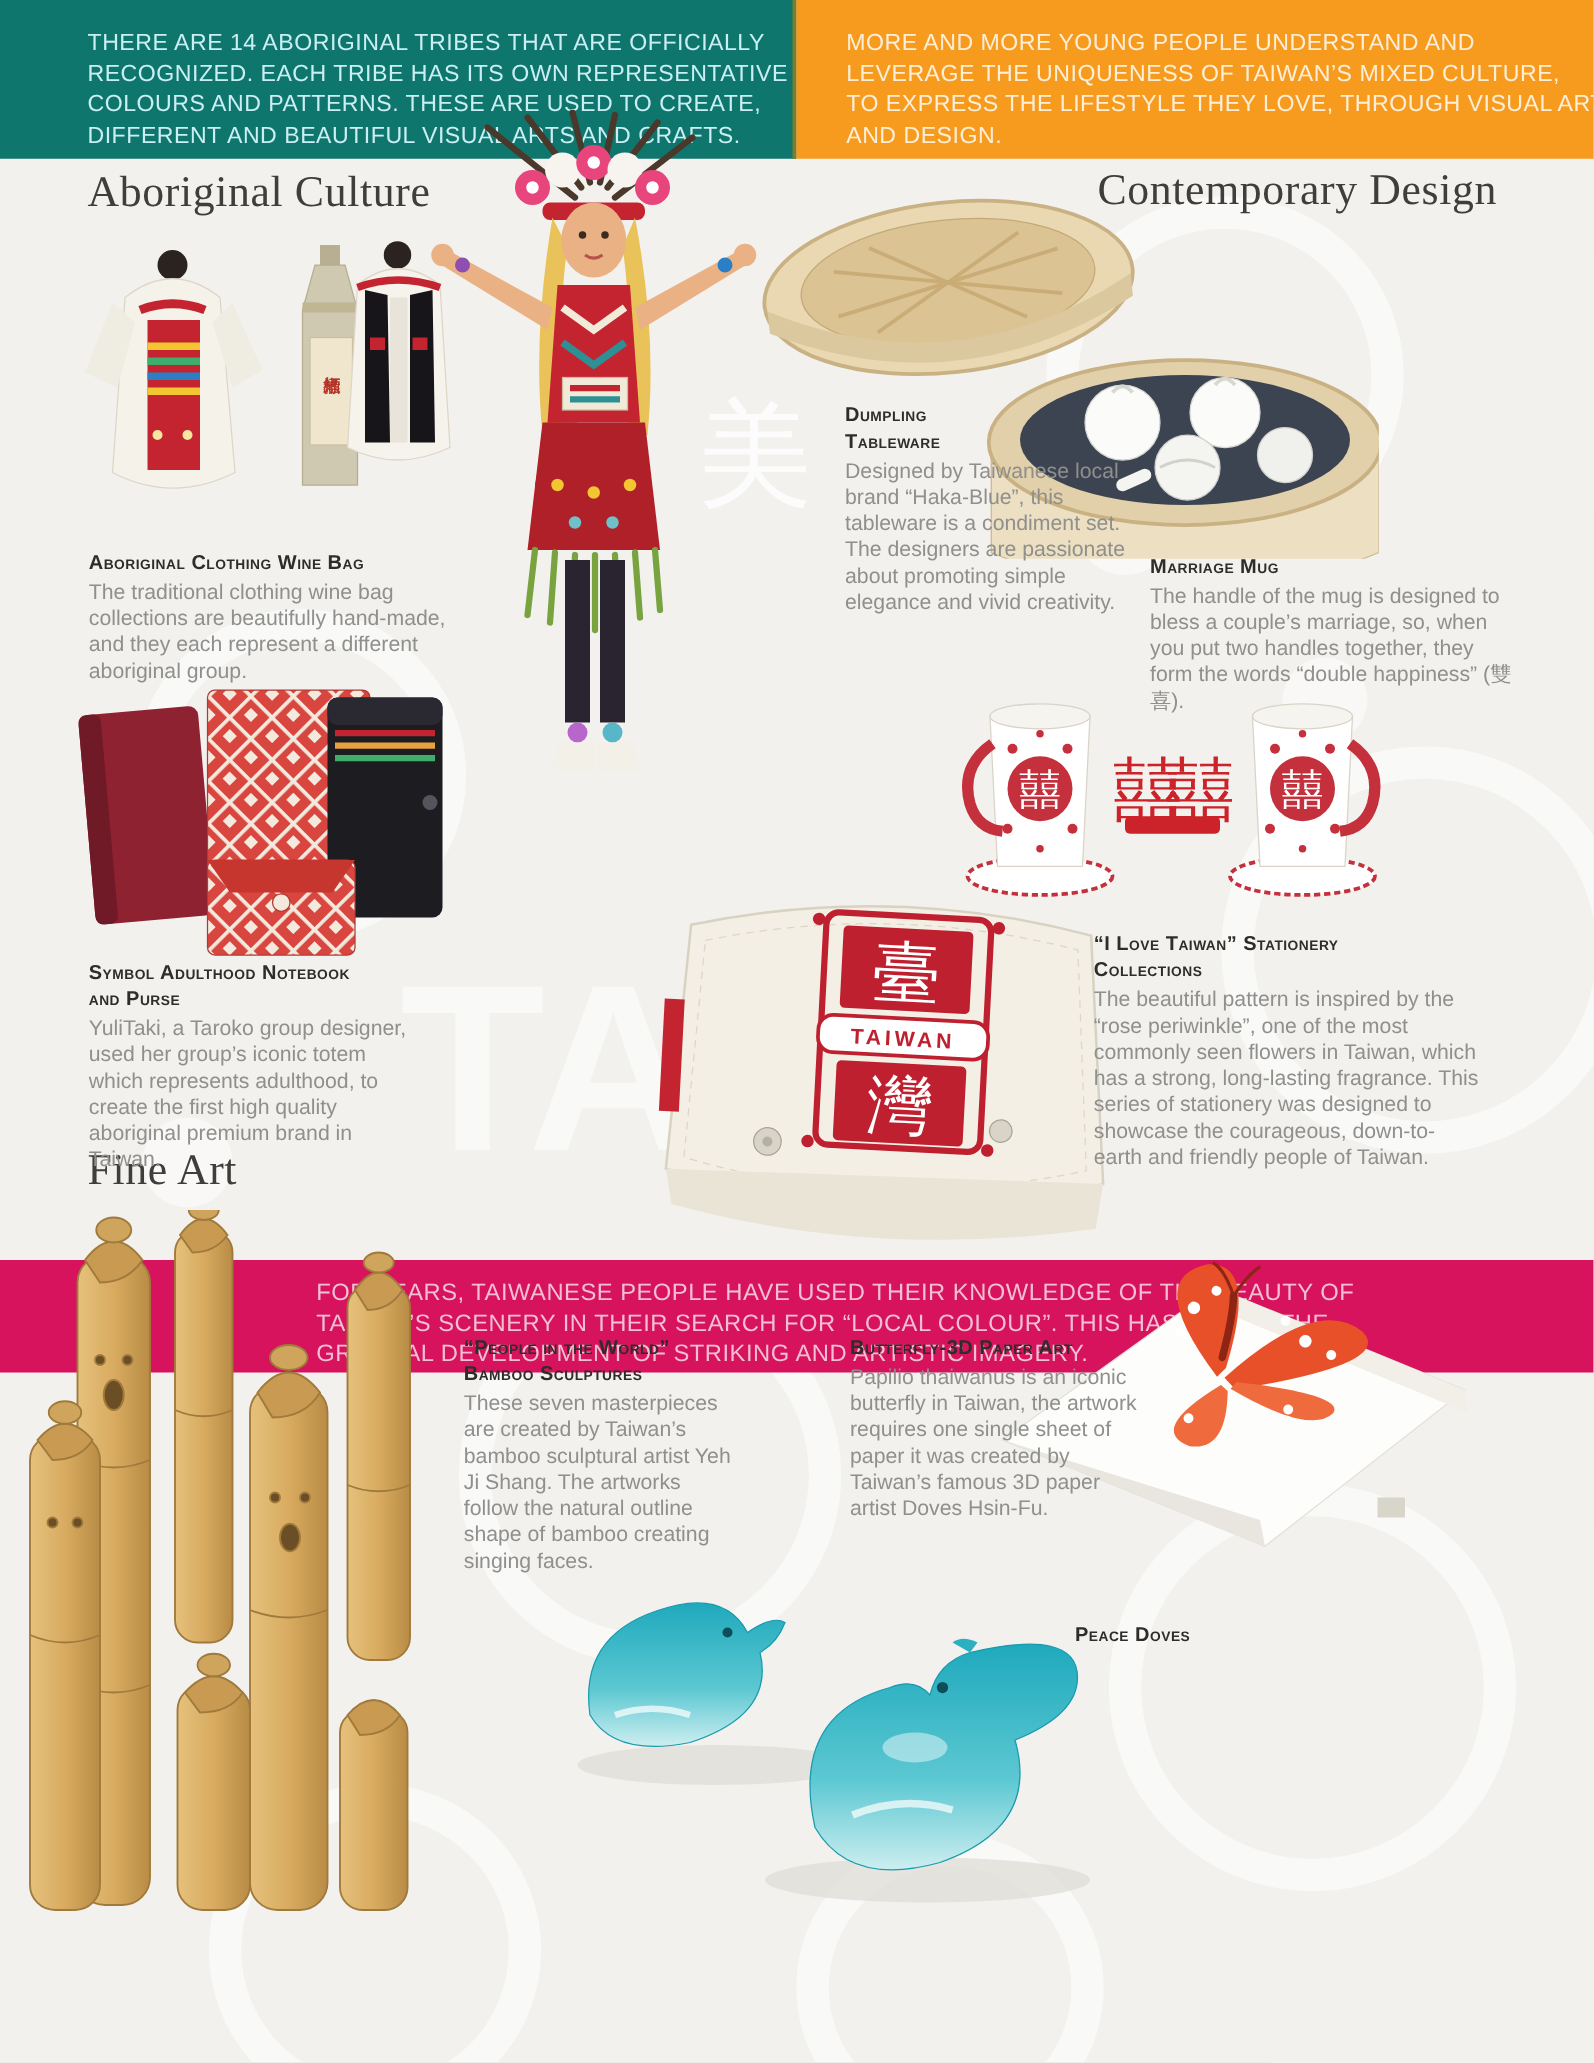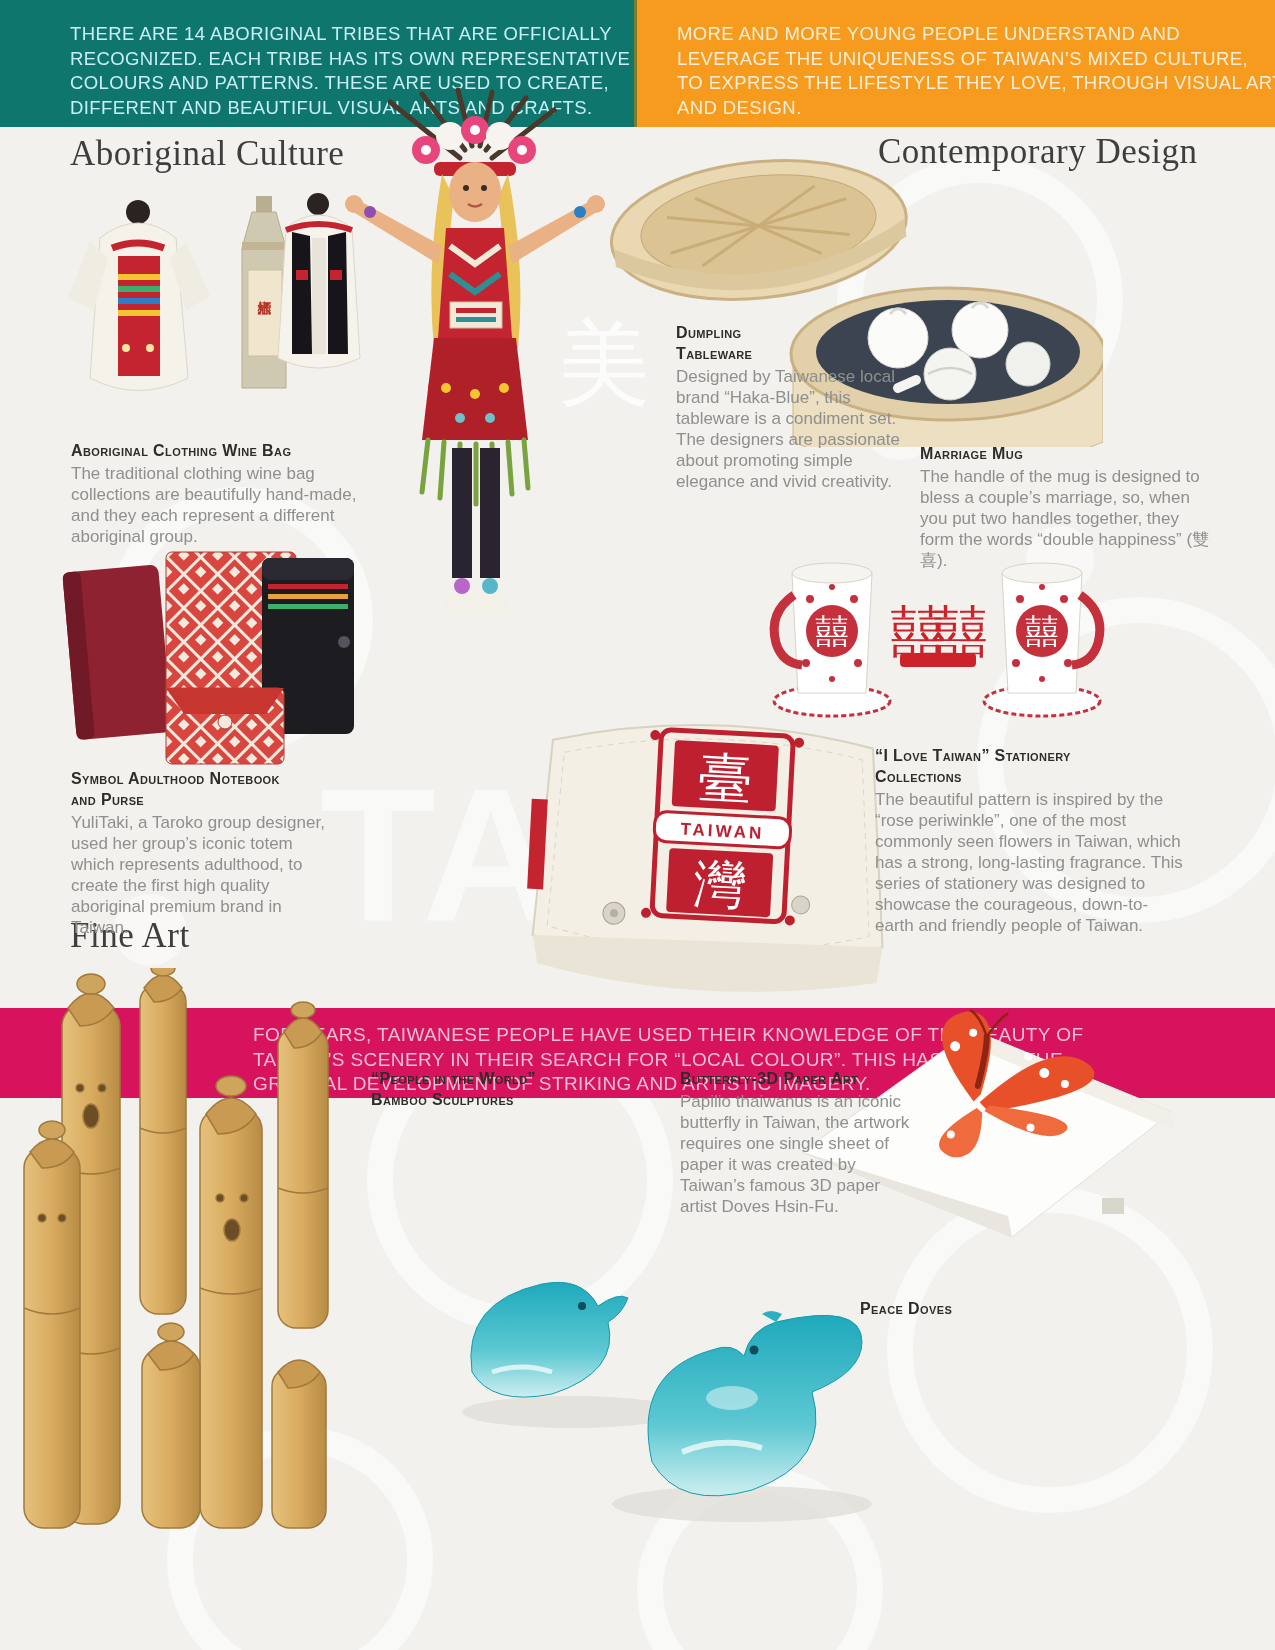--- a/index.html
+++ b/index.html
@@ -454,20 +454,21 @@
     <div class="cap-body">YuliTaki, a Taroko group designer, used her group’s iconic totem which represents adulthood, to create the first high quality aboriginal premium brand in Taiwan.</div>
   </div>
 
   <div class="caption" style="left:875px;top:745px;width:308px">
     <div class="cap-title" style="width:250px">“I Love Taiwan” Stationery Collections</div>
     <div class="cap-body">The beautiful pattern is inspired by the “rose periwinkle”, one of the most commonly seen flowers in Taiwan, which has a strong, long-lasting fragrance. This series of stationery was designed to showcase the courageous, down-to-earth and friendly people of Taiwan.</div>
   </div>
 
   <div class="caption" style="left:371px;top:1068px;width:216px">
     <div class="cap-title">“People in the World” Bamboo Sculptures</div>
+    <div class="cap-body">These seven masterpieces are created by Taiwan’s bamboo sculptural artist Yeh Ji Shang. The artworks follow the natural outline shape of bamboo creating singing faces.</div>
   </div>
 
   <div class="caption" style="left:680px;top:1068px;width:240px">
     <div class="cap-title">Butterfly-3D Paper Art</div>
     <div class="cap-body">Papilio thaiwanus is an iconic butterfly in Taiwan, the artwork requires one single sheet of paper it was created by Taiwan’s famous 3D paper artist Doves Hsin-Fu.</div>
   </div>
 
   <div class="caption" style="left:860px;top:1298px;width:286px">
     <div class="cap-title">Peace Doves</div>
   </div>

